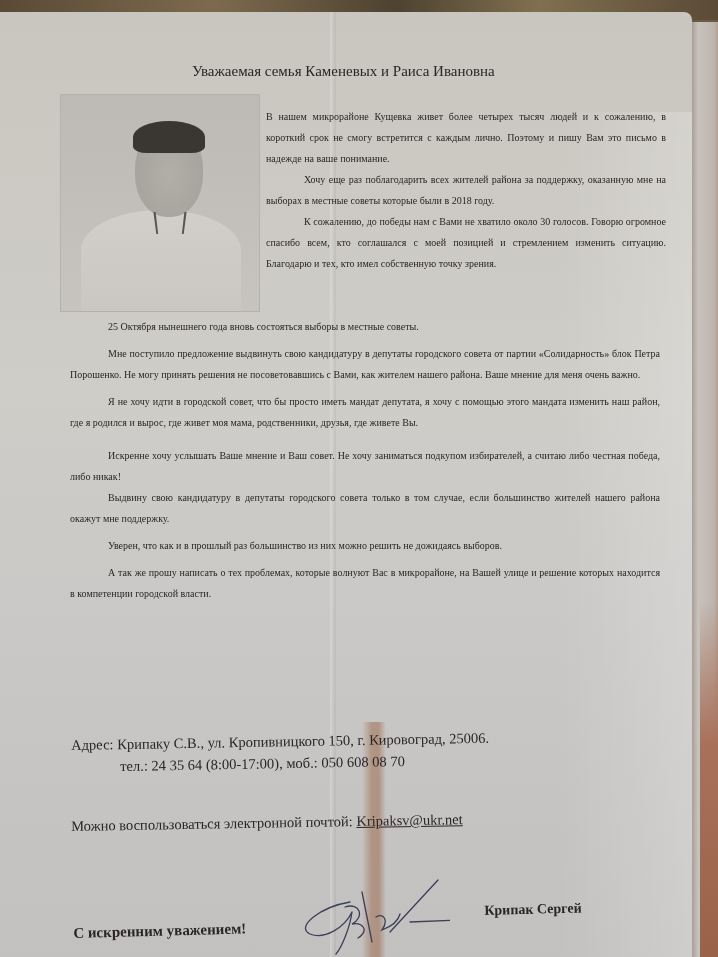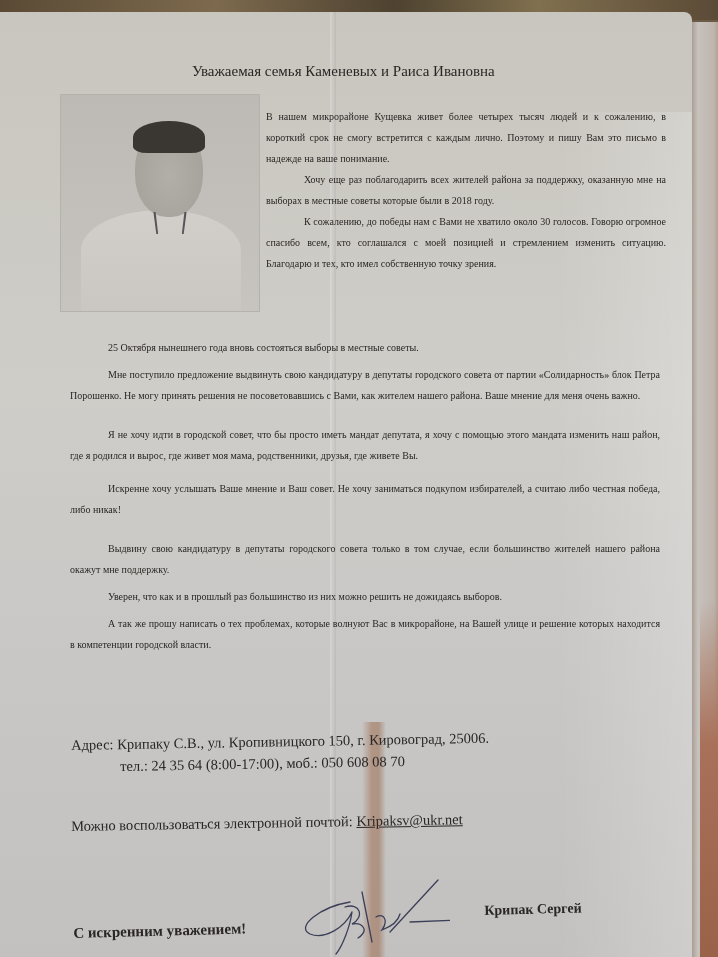--- a/index.html
+++ b/index.html
@@ -59,21 +59,21 @@
     position:absolute; left:20px; top:115px; width:160px; height:101px;
     border-radius:50% 50% 0 0 / 40% 40% 0 0;
     background:linear-gradient(180deg,#d2cfca,#cac7c2);
   }
   .photo .collar {
     position:absolute; left:94px; top:118px; width:26px; height:22px;
     border-left:2px solid #555; border-right:2px solid #555;
     transform:perspective(20px) rotateX(-10deg);
   }
   .intro { left:266px; top:94px; width:400px; text-align:justify; }
-  .body-text { left:70px; top:325px; width:590px; text-align:justify; }
+  .body-text { left:70px; top:304px; width:590px; text-align:justify; }
   p { margin:0; }
   .indent { text-indent:38px; }
   .address { left:71px; top:723px; font-size:14.5px; transform:rotate(-1deg); transform-origin:left top; }
   .phone { left:120px; top:744px; font-size:14.5px; transform:rotate(-1deg); transform-origin:left top; }
   .email-line { left:71px; top:804px; font-size:14.5px; transform:rotate(-1deg); transform-origin:left top; }
   .email { text-decoration:underline; color:#2a2624; }
   .closing { left:73px; top:911px; font-size:15px; font-weight:bold; transform:rotate(-1.5deg); transform-origin:left top; }
   .name { left:484px; top:888px; font-size:14px; font-weight:bold; transform:rotate(-1.5deg); transform-origin:left top; }
   .signature { position:absolute; left:290px; top:860px; width:160px; height:90px; }
 </style>
@@ -100,23 +100,23 @@
 
   <div class="txt intro">
     <p>В нашем микрорайоне Кущевка живет более четырех тысяч людей и к сожалению, в короткий срок не смогу встретится с каждым лично. Поэтому и пишу Вам это письмо в надежде на ваше понимание.</p>
     <p class="indent">Хочу еще раз поблагодарить всех жителей района за поддержку, оказанную мне на выборах в местные советы которые были в 2018 году.</p>
     <p class="indent">К сожалению, до победы нам с Вами не хватило около 30 голосов. Говорю огромное спасибо всем, кто соглашался с моей позицией и стремлением изменить ситуацию.  Благодарю и тех, кто имел собственную точку зрения.</p>
   </div>
 
   <div class="txt body-text">
     <p class="indent">25 Октября нынешнего года вновь состояться выборы в местные советы.</p>
     <p class="indent" style="margin-top:6px">Мне поступило предложение выдвинуть свою кандидатуру в депутаты городского совета от партии «Солидарность» блок Петра Порошенко. Не могу принять решения не посоветовавшись с Вами, как жителем нашего района. Ваше мнение для меня очень важно.</p>
-    <p class="indent" style="margin-top:18px">Я не хочу идти в городской совет, что бы просто иметь мандат депутата, я хочу с помощью этого мандата изменить наш район, где я родился и вырос, где живет моя мама, родственники, друзья, где живете Вы.</p>
+    <p class="indent" style="margin-top:6px">Я не хочу идти в городской совет, что бы просто иметь мандат депутата, я хочу с помощью этого мандата изменить наш район, где я родился и вырос, где живет моя мама, родственники, друзья, где живете Вы.</p>
     <p class="indent" style="margin-top:12px">Искренне хочу услышать Ваше мнение и Ваш совет. Не хочу заниматься подкупом избирателей, а считаю либо честная победа, либо никак!</p>
-    <p class="indent" style="margin-top:18px">Выдвину свою кандидатуру в депутаты городского совета только в том случае, если большинство жителей нашего района окажут мне поддержку.</p>
+    <p class="indent" style="margin-top:0">Выдвину свою кандидатуру в депутаты городского совета только в том случае, если большинство жителей нашего района окажут мне поддержку.</p>
     <p class="indent" style="margin-top:6px">Уверен, что как и в прошлый раз большинство из них можно решить не дожидаясь выборов.</p>
     <p class="indent" style="margin-top:6px">А так же прошу написать о тех проблемах, которые волнуют Вас в микрорайоне, на Вашей улице и решение которых находится в компетенции городской власти.</p>
   </div>
 
   <div class="txt address">Адрес: Крипаку С.В., ул. Кропивницкого 150, г. Кировоград, 25006.</div>
   <div class="txt phone">тел.: 24 35 64 (8:00-17:00), моб.: 050 608 08 70</div>
   <div class="txt email-line">
     <span>Можно воспользоваться электронной почтой: </span><span class="email">Kripaksv@ukr.net</span>
   </div>
 

